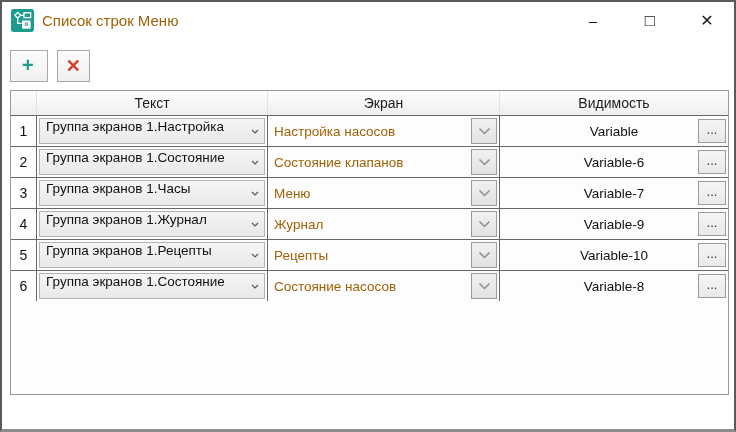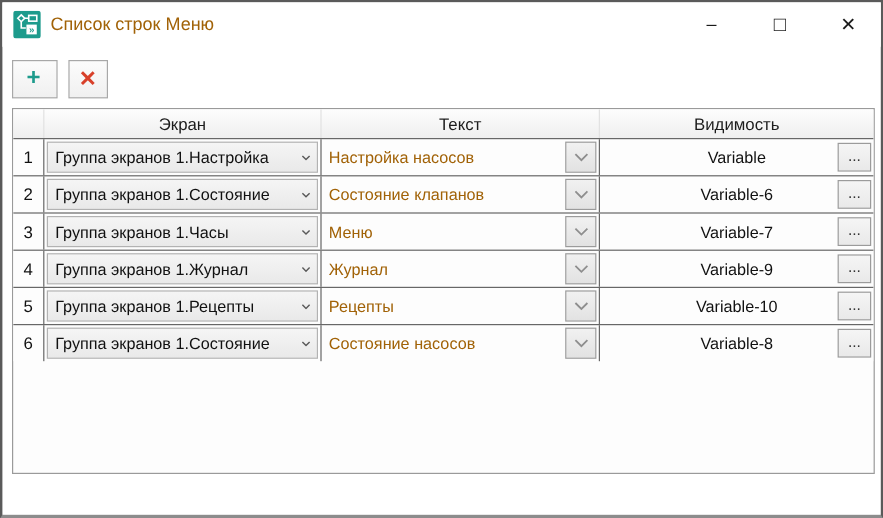--- a/index.html
+++ b/index.html
@@ -61,21 +61,21 @@
     border-top:1px solid #676767; box-sizing:border-box; background:#fdfdfd;
   }
   .cell {
     display:flex; align-items:center; box-sizing:border-box;
     border-right:1px solid #676767; position:relative; overflow:hidden;
   }
   .cell:last-child { border-right:none; }
   .cell-num { justify-content:center; font-size:14px; color:#111; }
   
   .combo {
-    flex:1; height:26px; margin:0 2px; display:flex; align-items:center;
+    flex:1; height:26px; margin:0 2px; display:flex; 
     background:linear-gradient(#f5f5f5,#e9e9e9); border:1px solid #b2b2b2;
     box-sizing:border-box; padding:0 5px 0 6px; overflow:hidden;
   }
   .combo-text { font-size:13.5px; color:#111; white-space:nowrap; overflow:hidden; flex:1; }
   .combo-chevron { flex:none; margin-left:3px; display:flex; align-items:center; }
   
   .cell-text { padding-left:6px; font-size:13.5px; color:#a16207; }
   .text-value { white-space:nowrap; overflow:hidden; padding-right:30px; }
   .drop-btn {
     position:absolute; right:2px; top:2px; width:26px; height:26px;
@@ -130,22 +130,22 @@
       <span class="plus-icon">+</span>
     </button>
     <button class="btn-del">
       <span class="del-icon">✕</span>
     </button>
   </div>
 
   <div class="grid">
     <div class="thead">
       <div class="th"></div>
+      <div class="th">Текст</div>
       <div class="th">Экран</div>
-      <div class="th">Текст</div>
       <div class="th">Видимость</div>
     </div>
     <div id="table-body">
   <div class="trow">
     <div class="cell cell-num">1</div>
     <div class="cell">
       <div class="combo">
         <span class="combo-text">Группа экранов 1.Настройка</span>
         <span class="combo-chevron">
           <svg width="8" height="5" viewBox="0 0 8 5">

